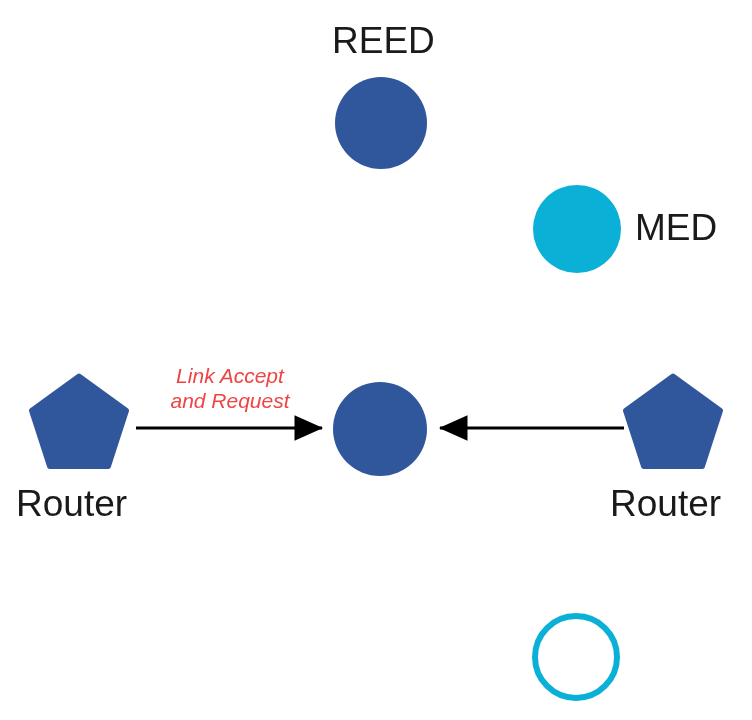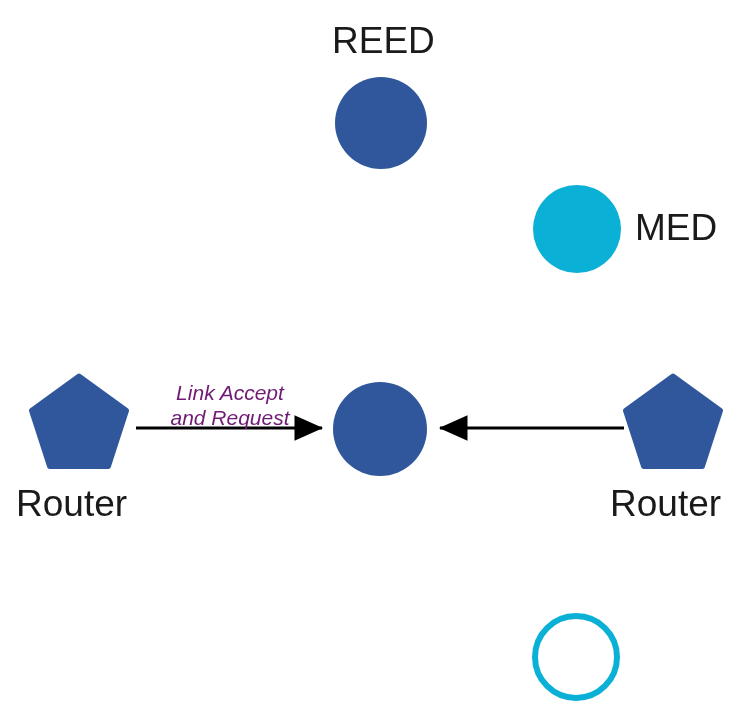--- a/index.html
+++ b/index.html
@@ -25,24 +25,23 @@
     line-height: 37px;
     white-space: nowrap;
     letter-spacing: 0px;
   }
   .edge-label {
     position: absolute;
     font-family: "Liberation Sans", sans-serif;
     font-style: italic;
     font-size: 21px;
     line-height: 25px;
-    color: #701a75;
+    color: #ef4444;
     text-align: center;
     white-space: pre-line;
-    margin-top: 17px;
   }
   svg.layer {
     position: absolute;
     left: 0;
     top: 0;
     width: 752px;
     height: 720px;
     overflow: visible;
   }
 </style>

